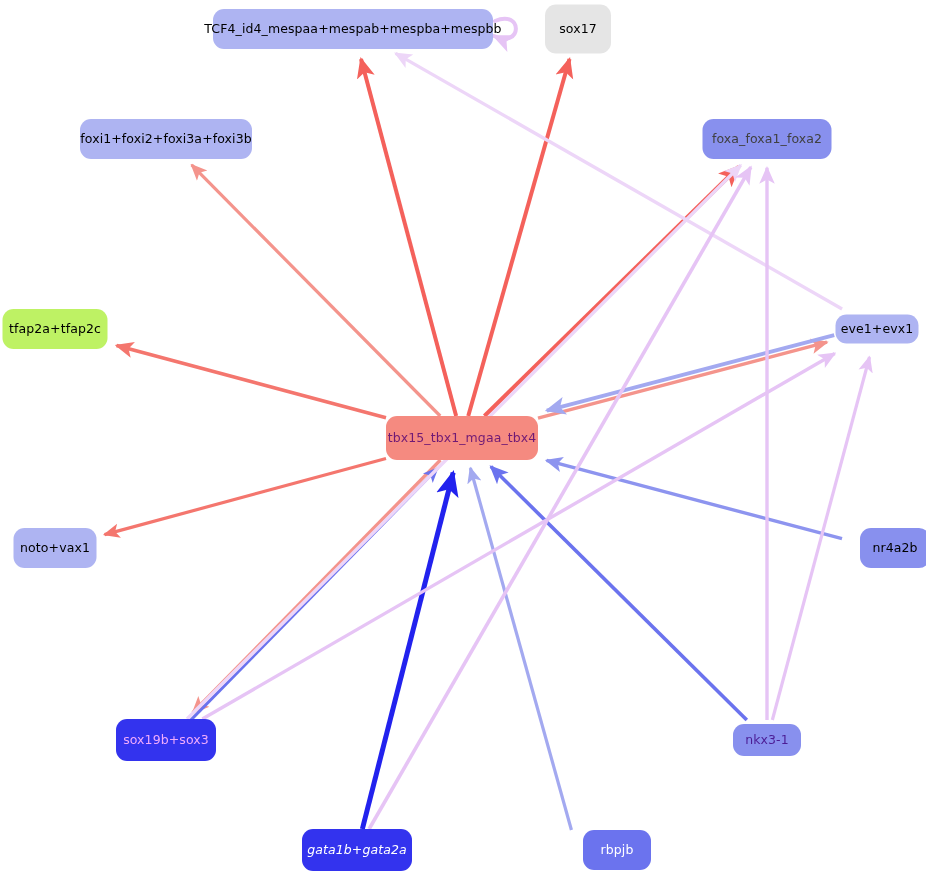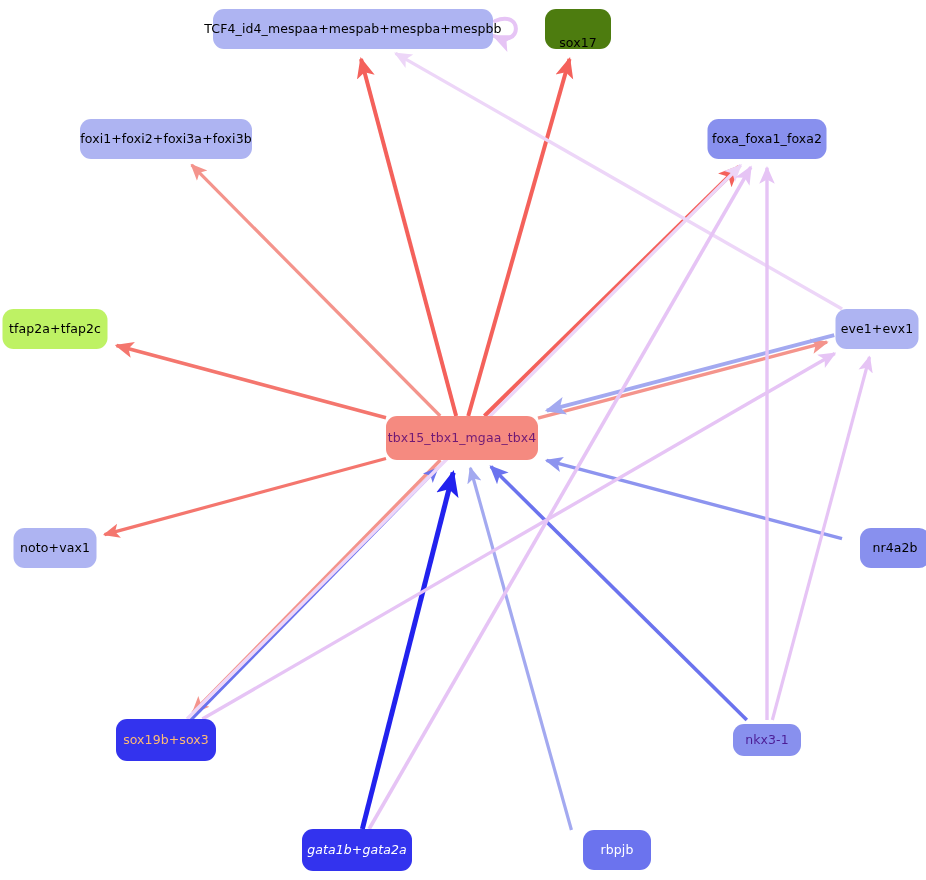--- a/index.html
+++ b/index.html
@@ -93,45 +93,45 @@
         <line x1="369.1097046413502" y1="829" x2="750.7911913495304" y2="167.10844622069249" stroke="#e6c4f5" stroke-width="3.6" stroke-linecap="butt" marker-end="url(#me6c4f5)"></line>
         <line x1="767" y1="720" x2="767" y2="167.84" stroke="#e6c4f5" stroke-width="3.4" stroke-linecap="butt" marker-end="url(#me6c4f5)"></line>
         <line x1="202.32846715328466" y1="719" x2="834.7481453247894" y2="353.42406789242125" stroke="#e6c4f5" stroke-width="3.4" stroke-linecap="butt" marker-end="url(#me6c4f5)"></line>
         <line x1="772.352798053528" y1="720" x2="869.496146863967" y2="357.03712399008685" stroke="#e6c4f5" stroke-width="3.2" stroke-linecap="butt" marker-end="url(#me6c4f5)"></line>
       </g>
   </svg>
   <div id="nodes-layer">
       <div class="node" style="left: 353px; top: 29px; width: 280px; height: 40px; background: rgb(174, 180, 242); color: rgb(0, 0, 0);">
         <span>TCF4_id4_mespaa+mespab+mespba+mespbb</span>
       </div>
-      <div class="node" style="left: 578px; top: 29px; width: 66px; height: 40px; background: #4d7c0f; color: rgb(0, 0, 0); align-items: flex-end;">
+      <div class="node" style="left: 578px; top: 29px; width: 66px; height: 49px; background: #e5e5e5; color: rgb(0, 0, 0);">
         <span>sox17</span>
       </div>
       <div class="node" style="left: 166px; top: 139px; width: 172px; height: 40px; background: rgb(174, 180, 242); color: rgb(0, 0, 0);">
         <span>foxi1+foxi2+foxi3a+foxi3b</span>
       </div>
-      <div class="node" style="left: 767px; top: 139px; width: 119px; height: 40px; background: rgb(136, 144, 238); color: #000000; text-align: right;">
+      <div class="node" style="left: 767px; top: 139px; width: 129px; height: 40px; background: rgb(136, 144, 238); color: #404040; text-align: right;">
         <span>foxa_foxa1_foxa2</span>
       </div>
       <div class="node" style="left: 55px; top: 329px; width: 105px; height: 40px; background: #bef264; color: rgb(0, 0, 0);">
         <span>tfap2a+tfap2c</span>
       </div>
-      <div class="node" style="left: 877px; top: 329px; width: 83px; height: 40px; background: rgb(174, 180, 242); color: rgb(0, 0, 0);">
+      <div class="node" style="left: 877px; top: 329px; width: 83px; height: 29px; background: rgb(174, 180, 242); color: rgb(0, 0, 0);">
         <span>eve1+evx1</span>
       </div>
       <div class="node" style="left: 462px; top: 438px; width: 152px; height: 44px; background: rgb(245, 138, 128); color: #701a75;">
         <span>tbx15_tbx1_mgaa_tbx4</span>
       </div>
       <div class="node" style="left: 55px; top: 548px; width: 83px; height: 40px; background: rgb(174, 180, 242); color: rgb(0, 0, 0);">
         <span>noto+vax1</span>
       </div>
       <div class="node" style="left: 877px; top: 548px; width: 70px; height: 40px; background: rgb(136, 144, 238); color: rgb(0, 0, 0); margin-left: 18px;">
         <span>nr4a2b</span>
       </div>
-      <div class="node" style="left: 166px; top: 740px; width: 100px; height: 42px; background: rgb(51, 51, 238); color: #fdba74;">
+      <div class="node" style="left: 166px; top: 740px; width: 100px; height: 42px; background: rgb(51, 51, 238); color: #f0abfc;">
         <span>sox19b+sox3</span>
       </div>
       <div class="node" style="left: 767px; top: 740px; width: 68px; height: 32px; background: rgb(136, 144, 238); color: #4c1d95;">
         <span>nkx3-1</span>
       </div>
       <div class="node" style="left: 357px; top: 850px; width: 110px; height: 42px; background: rgb(51, 51, 238); color: rgb(255, 255, 255); font-style: italic;">
         <span>gata1b+gata2a</span>
       </div>
       <div class="node" style="left: 577px; top: 850px; width: 68px; height: 40px; background: rgb(107, 115, 238); color: rgb(255, 255, 255); margin-left: 40px;">
         <span>rbpjb</span>

